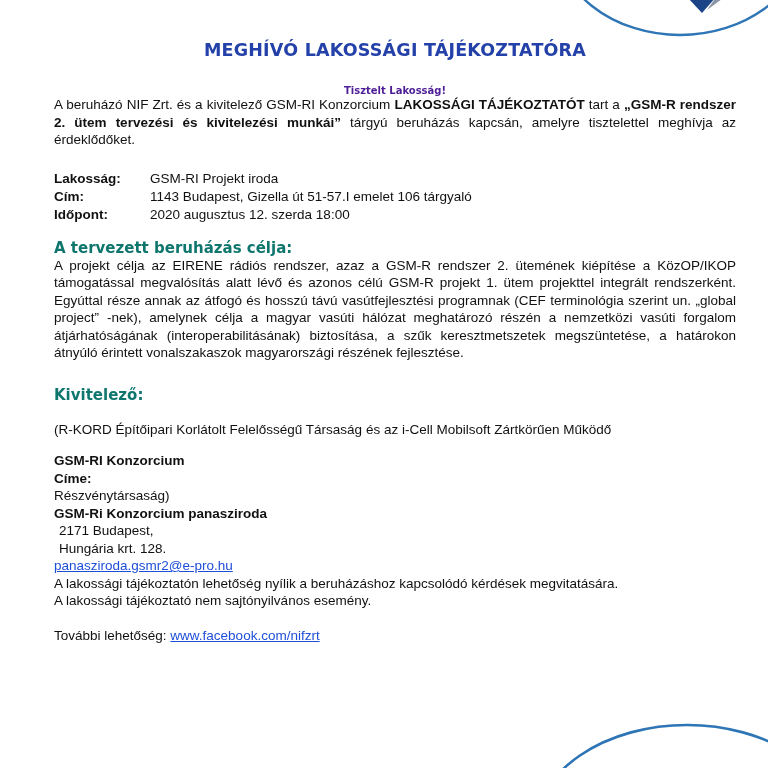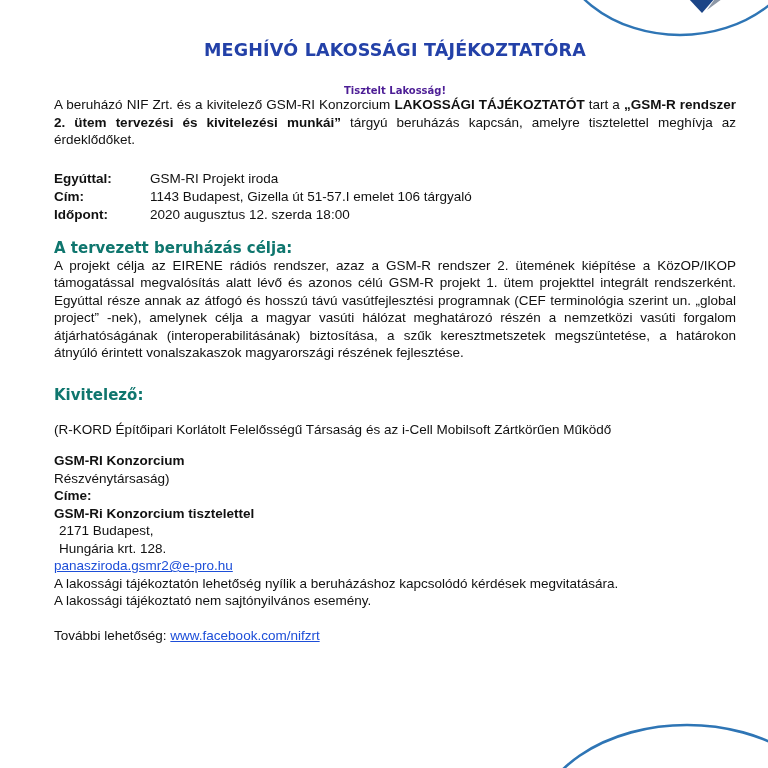--- a/index.html
+++ b/index.html
@@ -99,21 +99,21 @@
   <div class="content">
 
     <div class="doc-title">MEGHÍVÓ LAKOSSÁGI TÁJÉKOZTATÓRA</div>
 
     <div class="salutation">Tisztelt Lakosság!</div>
 
     <p class="body-par intro"><span>A beruházó NIF Zrt. és a kivitelező GSM-RI Konzorcium </span><span class="bold">LAKOSSÁGI TÁJÉKOZTATÓT</span><span> tart a </span><span class="bold">„GSM-R rendszer 2. ütem tervezési és kivitelezési munkái”</span><span> tárgyú beruházás kapcsán, amelyre tisztelettel meghívja az érdeklődőket.</span></p>
 
     <div class="details">
       <div class="detail-row">
-        <span class="detail-label">Egyúttal:</span>
+        <span class="detail-label">Lakosság:</span>
         <span class="detail-value">GSM-RI Projekt iroda</span>
       </div>
       <div class="detail-row">
         <span class="detail-label">Cím:</span>
         <span class="detail-value">1143 Budapest, Gizella út 51-57.I emelet 106 tárgyaló</span>
       </div>
       <div class="detail-row">
         <span class="detail-label">Időpont:</span>
         <span class="detail-value">2020 augusztus 12. szerda 18:00</span>
       </div>
@@ -121,23 +121,23 @@
 
     <div class="section-heading">A tervezett beruházás célja:</div>
 
     <p class="body-par purpose-body">A projekt célja az EIRENE rádiós rendszer, azaz a GSM-R rendszer 2. ütemének kiépítése a KözOP/IKOP támogatással megvalósítás alatt lévő és azonos célú GSM-R projekt 1. ütem projekttel integrált rendszerként. Egyúttal része annak az átfogó és hosszú távú vasútfejlesztési programnak (CEF terminológia szerint un. „global project” -nek), amelynek célja a magyar vasúti hálózat meghatározó részén a nemzetközi vasúti forgalom átjárhatóságának (interoperabilitásának) biztosítása, a szűk keresztmetszetek megszüntetése, a határokon átnyúló érintett vonalszakaszok magyarországi részének fejlesztése.</p>
 
     <div class="section-heading" style="margin-top:24px;">Kivitelező:</div>
 
     <div class="contractor">
       <p class="line">(R-KORD Építőipari Korlátolt Felelősségű Társaság és az i-Cell Mobilsoft Zártkörűen Működő</p>
       <p class="line bold" style="margin-top:14px;">GSM-RI Konzorcium</p>
+      <p class="line bold">Címe:</p>
       <p class="line">Részvénytársaság)</p>
-      <p class="line bold">Címe:</p>
-      <p class="line bold">GSM-Ri Konzorcium tisztelettel</p>
+      <p class="line bold">GSM-Ri Konzorcium panasziroda</p>
       <p class="line indent">2171 Budapest,</p>
       <p class="line indent">Hungária krt. 128.</p>
       <p class="line"><a class="doc-link" href="#">panasziroda.gsmr2@e-pro.hu</a></p>
     </div>
 
     <p class="body-par note">A lakossági tájékoztatón lehetőség nyílik a beruházáshoz kapcsolódó kérdések megvitatására.</p>
 
     <p class="body-par note2">A lakossági tájékoztató nem sajtónyilvános esemény.</p>
 
     <p class="more-info"><span>További lehetőség: </span><a class="doc-link" href="#">www.facebook.com/nifzrt</a></p>

